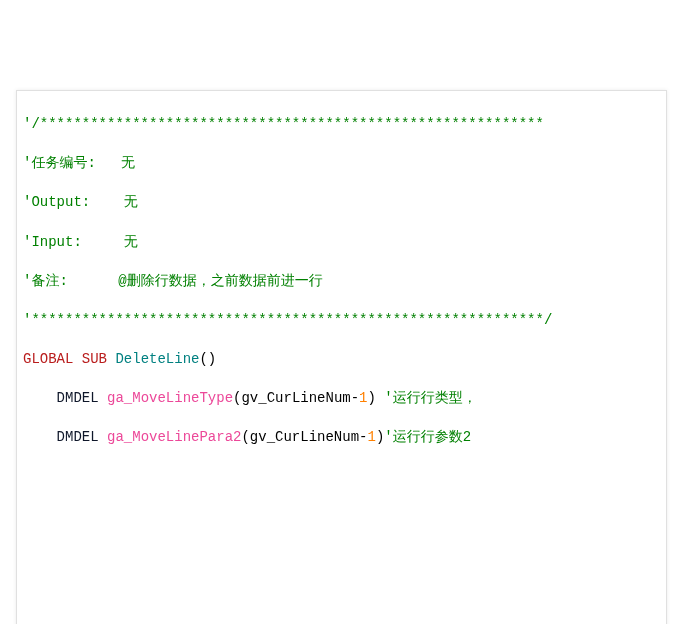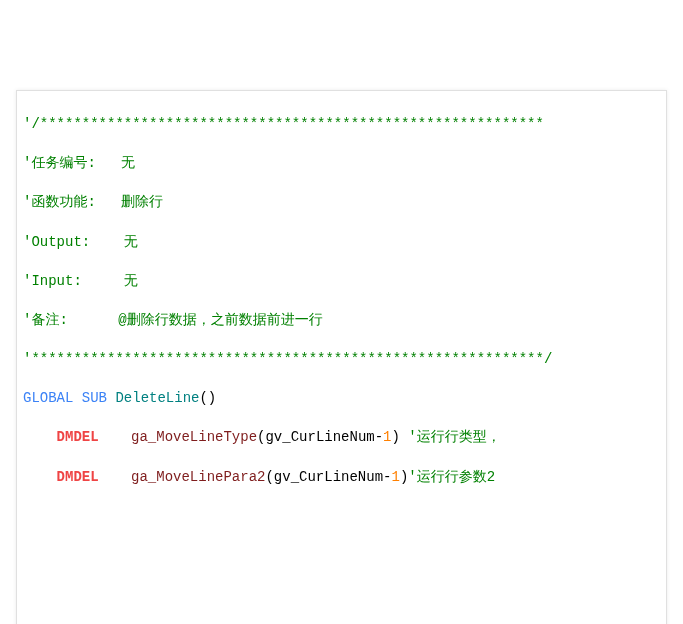--- a/index.html
+++ b/index.html
@@ -13,37 +13,36 @@
     width: 683px;
     box-sizing: border-box;
     white-space: pre;
   }
   .code-container {
     border: 1px solid #e0e0e0;
     padding: 4px 6px;
     box-shadow: 0 0 4px rgba(0,0,0,0.08);
   }
   .c-comment { color: #008000; }
-  .c-keyword { color: #3b82f6; }
+  .c-keyword { color: #b91c1c; }
   .c-sub     { color: #008080; }
-  .c-dmdel   { color: #ef4444; font-weight: 700; }
+  .c-dmdel   { color: #0f172a; font-weight: 400; }
   .c-var     { color: #000000; }
-  .c-array   { color: #7f1d1d; margin-left: 24px; }
+  .c-array   { color: #ec4899; }
   .c-num     { color: #ff8000; }
   .line { display: block; }
 </style>
 </head>
 <body>
 
 
 
 <div class="code-container">
 <span class="line"><span class="c-comment">'/************************************************************</span></span>
 <span class="line"><span class="c-comment">'任务编号:</span>   <span class="c-comment">无</span></span>
-<span class="line"><span class="c-comment">'函数功能:</span>   <span class="c-comment">删除行</span></span>
 <span class="line"><span class="c-comment">'Output:</span>    <span class="c-comment">无</span></span>
 <span class="line"><span class="c-comment">'Input:</span>     <span class="c-comment">无</span></span>
 <span class="line"><span class="c-comment">'备注:</span>      <span class="c-comment">@删除行数据，之前数据前进一行</span></span>
 <span class="line"><span class="c-comment">'*************************************************************/</span></span>
 <span class="line"><span class="c-keyword">GLOBAL SUB</span> <span class="c-sub">DeleteLine</span><span class="c-var">()</span></span>
 <span class="line">    <span class="c-dmdel">DMDEL</span> <span class="c-array">ga_MoveLineType</span>(<span class="c-var">gv_CurLineNum</span><span class="c-var">-</span><span class="c-num">1</span>) <span class="c-comment">'运行行类型，</span></span>
 <span class="line">    <span class="c-dmdel">DMDEL</span> <span class="c-array">ga_MoveLinePara2</span>(<span class="c-var">gv_CurLineNum</span><span class="c-var">-</span><span class="c-num">1</span>)<span class="c-comment">'运行行参数2</span></span>
 
 
 

